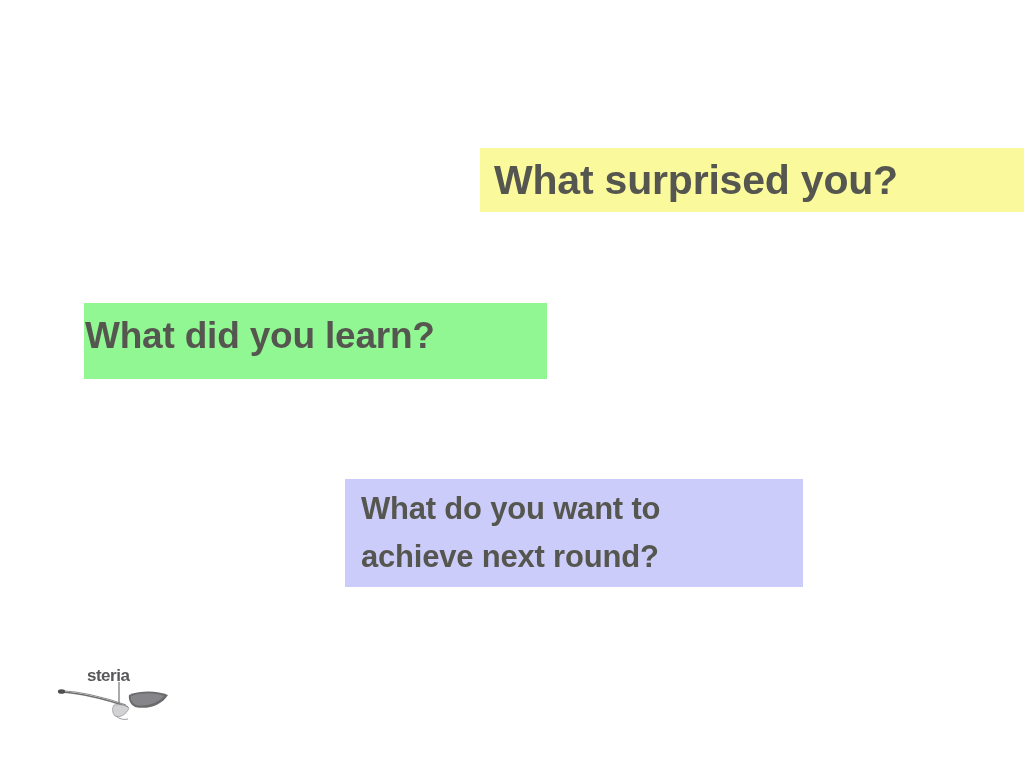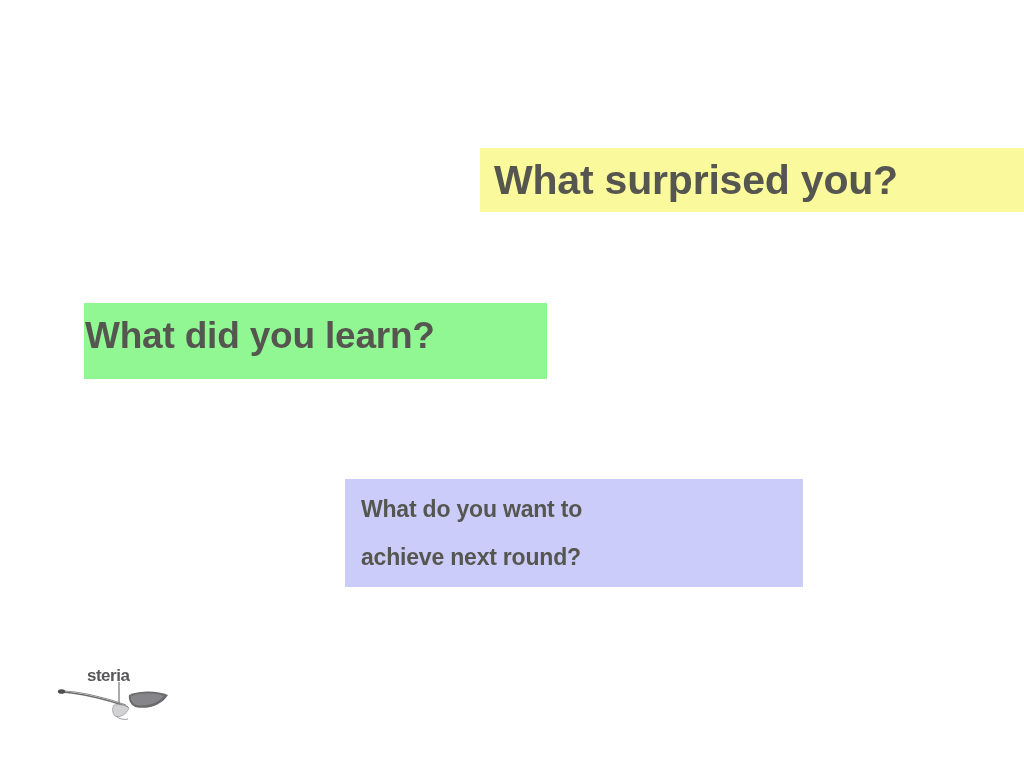--- a/index.html
+++ b/index.html
@@ -56,21 +56,21 @@
     margin-left: 40px;
   }
 
   
   #block-achieve {
     left: 345px;
     top: 479px;
     width: 458px;
     height: 108px;
     background: #ccccfa;
-    font-size: 23px;
+    font-size: 31px;
     line-height: 48px;
     padding: 6px 0 0 16px;
   }
 
   
   #logo {
     position: absolute;
     left: 56px;
     top: 660px;
     width: 116px;

